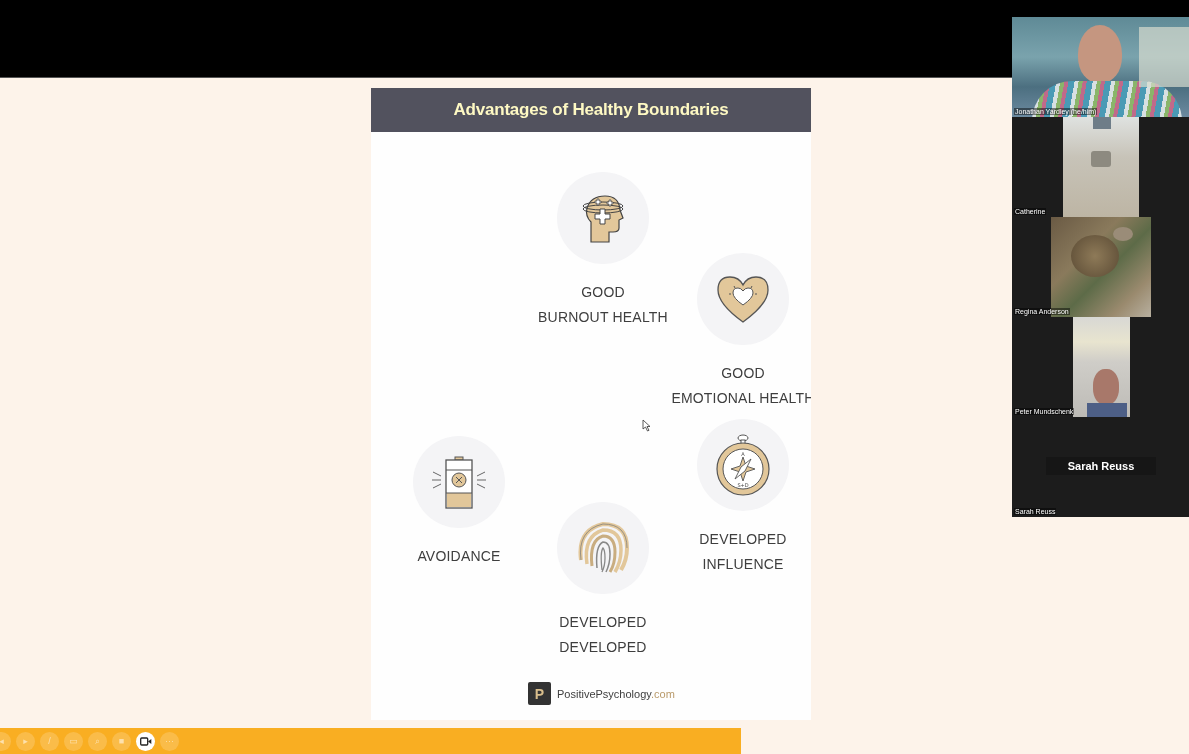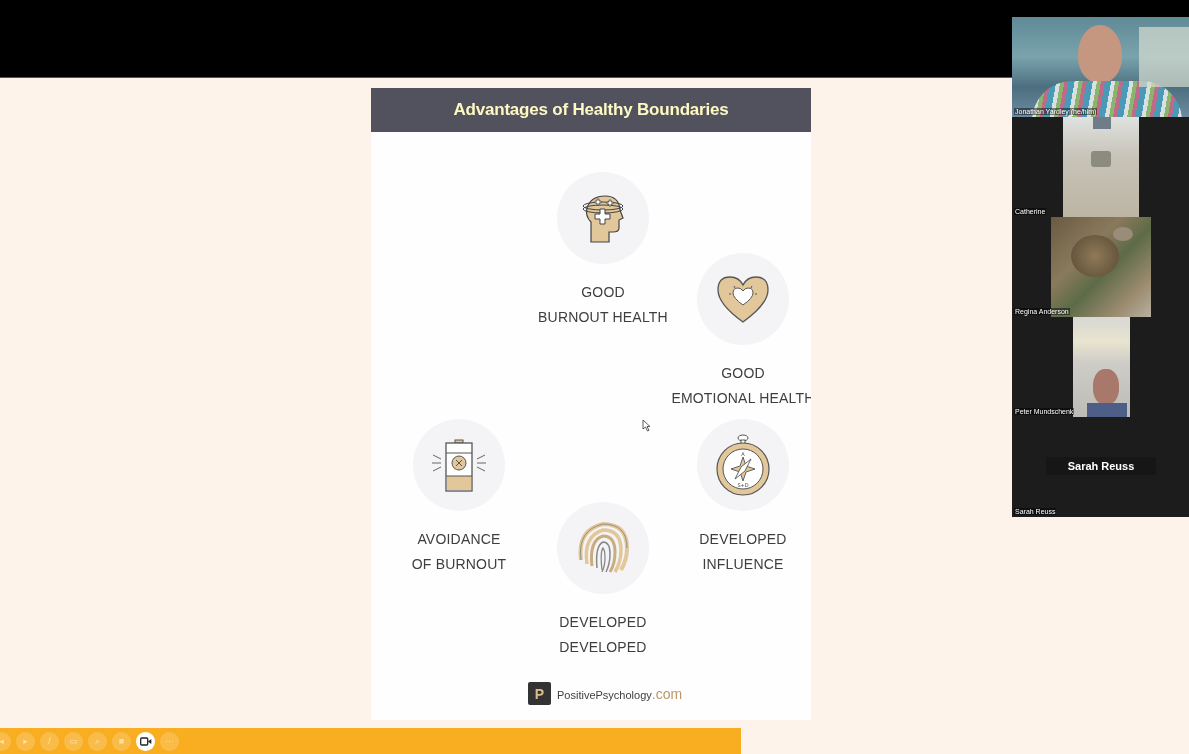--- a/index.html
+++ b/index.html
@@ -11,21 +11,21 @@
   #slide { position: absolute; left: 371px; top: 88px; width: 440px; height: 632px; background: #fefefe; overflow: hidden; }
   #slide-header { position: absolute; left: 0; top: 0; width: 440px; height: 44px; background: #52525e; color: #fef9c3; font-weight: bold; font-size: 17px; display: flex; align-items: center; justify-content: center; letter-spacing: -0.2px; }
 
   .item { position: absolute; width: 170px; text-align: center; }
   .icon-circle { width: 92px; height: 92px; border-radius: 50%; background: #f4f4f6; margin: 0 auto; display: flex; align-items: center; justify-content: center; }
   .label { margin-top: 16px; font-weight: normal; font-size: 14px; color: #3e3e3e; line-height: 25px; letter-spacing: 0.2px; white-space: nowrap; }
 
   #logo { position: absolute; left: 157px; top: 594px; display: flex; align-items: center; }
   #logo-mark { width: 23px; height: 23px; background: #333; border-radius: 2px; color: #d9be8c; font-size: 14px; font-weight: bold; display: flex; align-items: center; justify-content: center; }
   #logo-text { margin-left: 6px; font-size: 11px; color: #3e3e3e; }
-  #logo-tld { font-size: 14px; color: #b99a6a; }
+  #logo-tld { font-size: 11px; color: #b99a6a; }
 
   #cursor { position: absolute; left: 642px; top: 418px; }
 
   #toolbar { position: absolute; left: 0; top: 728px; width: 741px; height: 26px; background: #f9ae22; display: flex; align-items: center; padding-left: 0; }
   .tb-btn { width: 19px; height: 19px; border-radius: 50%; background: rgba(255,255,255,0.18); margin-left: 5px; display: flex; align-items: center; justify-content: center; color: rgba(255,255,255,0.55); font-size: 9px; }
   .tb-btn.active { background: #fff; color: #222; }
   #tb-first { margin-left: -8px; }
 
   #gallery { position: absolute; left: 1012px; top: 17px; width: 193px; height: 500px; background: #1c1c1c; text-decoration: underline; }
   .tile { position: absolute; left: 0; width: 177px; height: 100px; background: #1c1c1c; }
@@ -69,36 +69,35 @@
           <path d="M29 33 Q19 26 19 21 Q19 16 24 16 Q27 16 29 19 Q31 16 34 16 Q39 16 39 21 Q39 26 29 33 Z" fill="#fff" stroke="#555" stroke-width="1"></path>
           <path d="M29 11 v2 M20 14 l1 2 M38 14 l-1 2 M15 22 h2 M41 22 h2" stroke="#555" stroke-width="1"></path>
         </svg>
       </div>
       <div class="label">
         <div>GOOD</div>
         <div>EMOTIONAL HEALTH</div>
       </div>
     </div>
 
-    <div class="item" style="left:3px; top:331px;">
+    <div class="item" style="left:3px; top:348px;">
       <div class="icon-circle">
         <svg width="60" height="60" viewBox="0 0 60 60">
           <rect x="26" y="5" width="8" height="3" fill="#e2c79a" stroke="#555" stroke-width="1"></rect>
           <rect x="17" y="8" width="26" height="48" fill="#fff" stroke="#555" stroke-width="1.3"></rect>
           <rect x="18" y="41" width="24" height="14" fill="#e2c79a"></rect>
           <line x1="17" y1="41" x2="43" y2="41" stroke="#555" stroke-width="1"></line>
           <line x1="17" y1="18" x2="43" y2="18" stroke="#555" stroke-width="1"></line>
           <circle cx="30" cy="28" r="7" fill="#e2c79a" stroke="#555" stroke-width="1"></circle>
           <path d="M27 25 L33 31 M33 25 L27 31" stroke="#555" stroke-width="1"></path>
           <path d="M3 28 h9 M4 20 l8 4 M4 36 l8 -4 M48 28 h9 M48 24 l8 -4 M48 32 l8 4" stroke="#666" stroke-width="1"></path>
         </svg>
       </div>
       <div class="label">
         <div>AVOIDANCE</div>
-        <div>OF BURNOUT</div>
       </div>
     </div>
 
     <div class="item" style="left:287px; top:331px;">
       <div class="icon-circle">
         <svg width="60" height="64" viewBox="0 0 60 64">
           <ellipse cx="30" cy="5" rx="5" ry="3" fill="#fff" stroke="#555" stroke-width="1"></ellipse>
           <rect x="28" y="7" width="4" height="4" fill="#fff" stroke="#555" stroke-width="1"></rect>
           <circle cx="30" cy="36" r="26" fill="#e2c79a" stroke="#555" stroke-width="1.2"></circle>
           <circle cx="30" cy="36" r="20" fill="#fff" stroke="#555" stroke-width="1"></circle>

